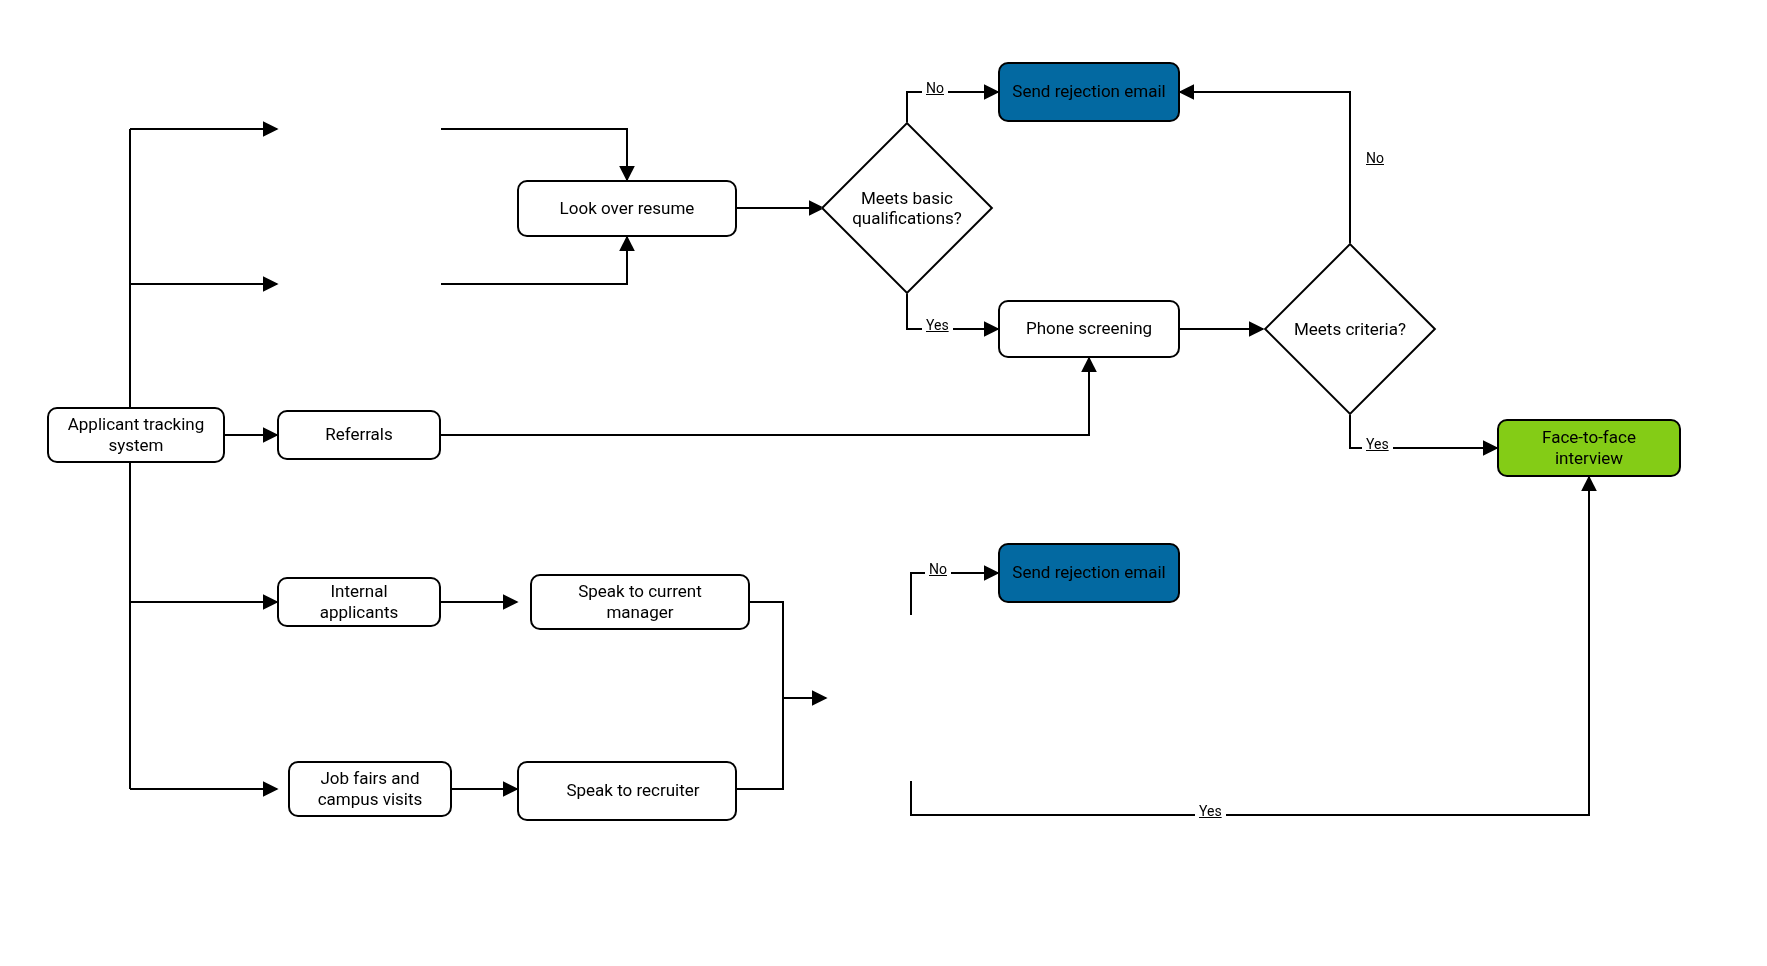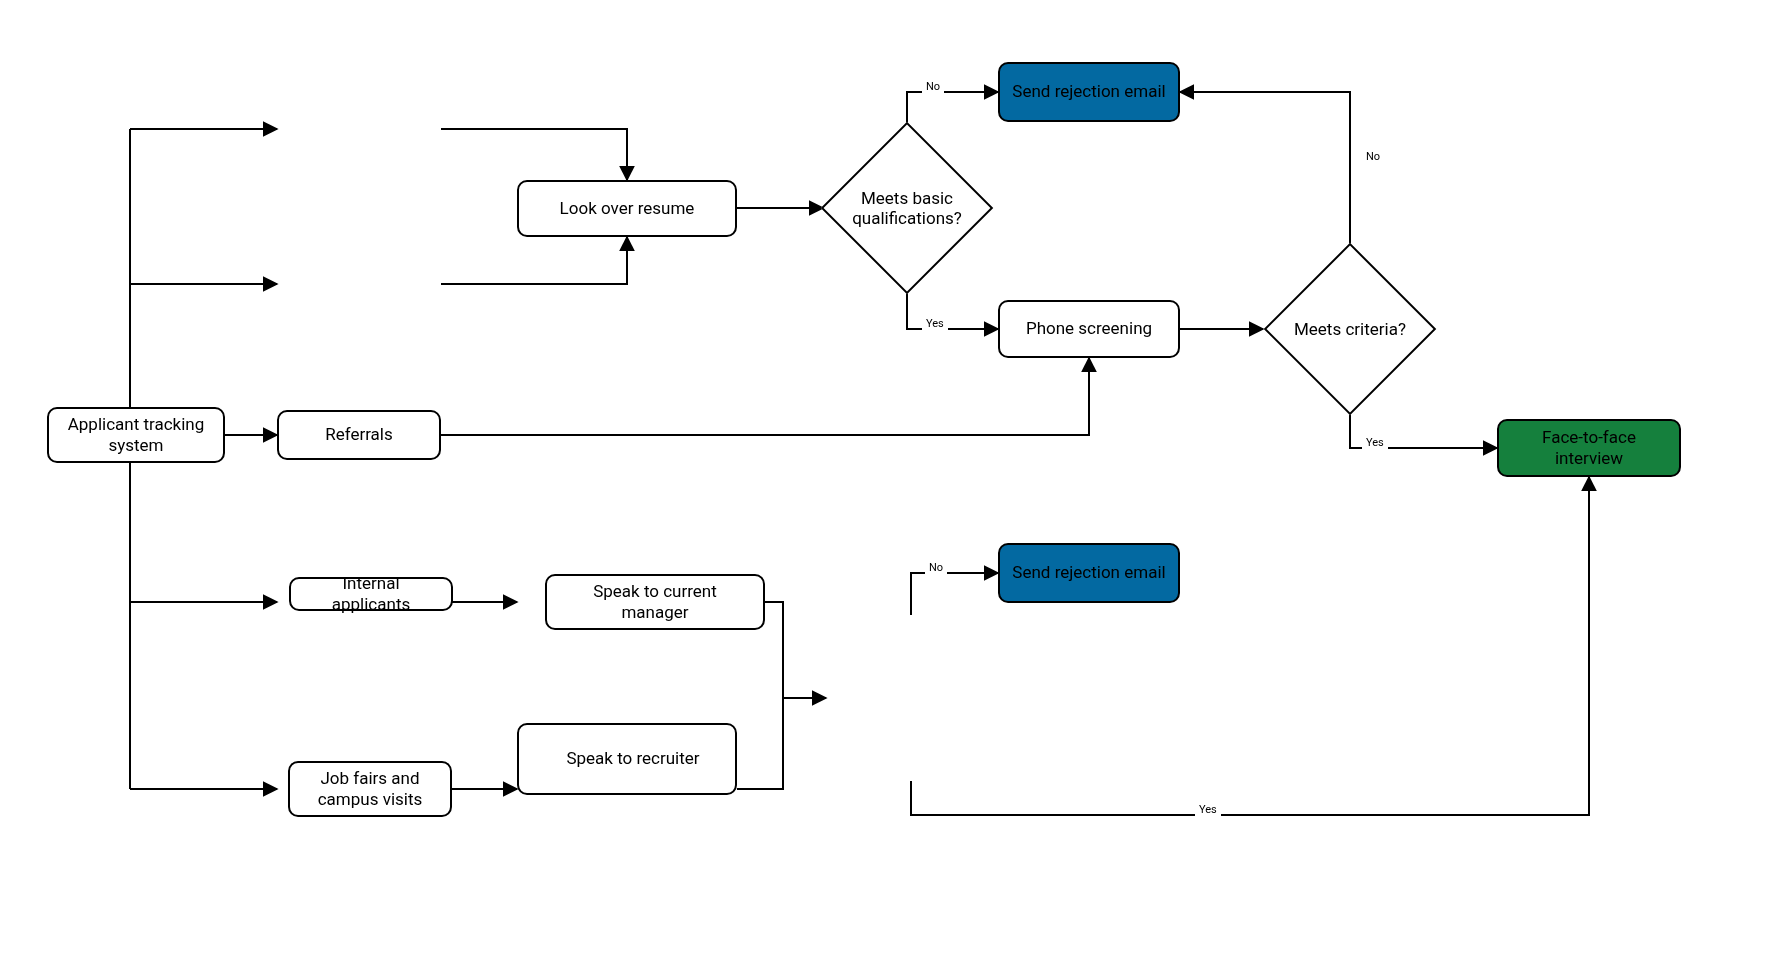--- a/index.html
+++ b/index.html
@@ -22,21 +22,21 @@
     background: #fff;
     display: flex;
     align-items: center;
     justify-content: center;
     text-align: center;
     padding: 8px 12px;
     box-sizing: border-box;
     line-height: 1.25;
   }
   .node.red { background: #0369a1; }
-  .node.green { background: #15803d; }
+  .node.green { background: #84cc16; }
   .diamond {
     position: absolute;
   }
   .diamond .shape {
     position: absolute;
     left: 50%;
     top: 50%;
     border: 2px solid #000;
     background: #fff;
     transform: translate(-50%, -50%) rotate(45deg);
@@ -48,21 +48,22 @@
     align-items: center;
     justify-content: center;
     text-align: center;
     padding: 0 10px;
     line-height: 1.2;
   }
   .edge-label {
     position: absolute;
     background: #fff;
     padding: 0 4px;
-    font-size: 11px;
+    font-size: 14px;
+    text-decoration: underline;
   }
   svg.edges {
     position: absolute;
     left: 0; top: 0;
     width: 1767px;
     height: 966px;
     pointer-events: none;
   }
 </style>
 </head>
@@ -123,34 +124,34 @@
     </g>
   </svg>
 
   <div class="node" style="left:41px; top:407px; width:178px; height:56px;margin-left:6px;">
       <span>Applicant tracking system</span>
     </div>
 
   <div class="node" style="left:277px; top:410px; width:164px; height:50px;">
       <span>Referrals</span>
     </div>
-  <div class="node" style="left:289px; top:577px; width:164px; height:34px;">
+  <div class="node" style="left:277px; top:577px; width:164px; height:50px;">
       <span>Internal applicants</span>
     </div>
   <div class="node" style="left:288px; top:761px; width:164px; height:56px;">
       <span>Job fairs and campus visits</span>
     </div>
 
   <div class="node" style="left:517px; top:180px; width:220px; height:57px;">
       <span>Look over resume</span>
     </div>
-  <div class="node" style="left:545px; top:574px; width:220px; height:56px;">
+  <div class="node" style="left:530px; top:574px; width:220px; height:56px;">
       <span>Speak to current manager</span>
     </div>
-  <div class="node" style="left:517px; top:723px; width:220px; height:72px;padding-left:24px;">
+  <div class="node" style="left:517px; top:761px; width:220px; height:60px;padding-left:24px;">
       <span>Speak to recruiter</span>
     </div>
 
   <div class="node" style="left:998px; top:300px; width:182px; height:58px;align-items:center;">
       <span>Phone screening</span>
     </div>
 
   <div class="node red" style="left:998px; top:62px; width:182px; height:60px;">
       <span>Send rejection email</span>
     </div>

